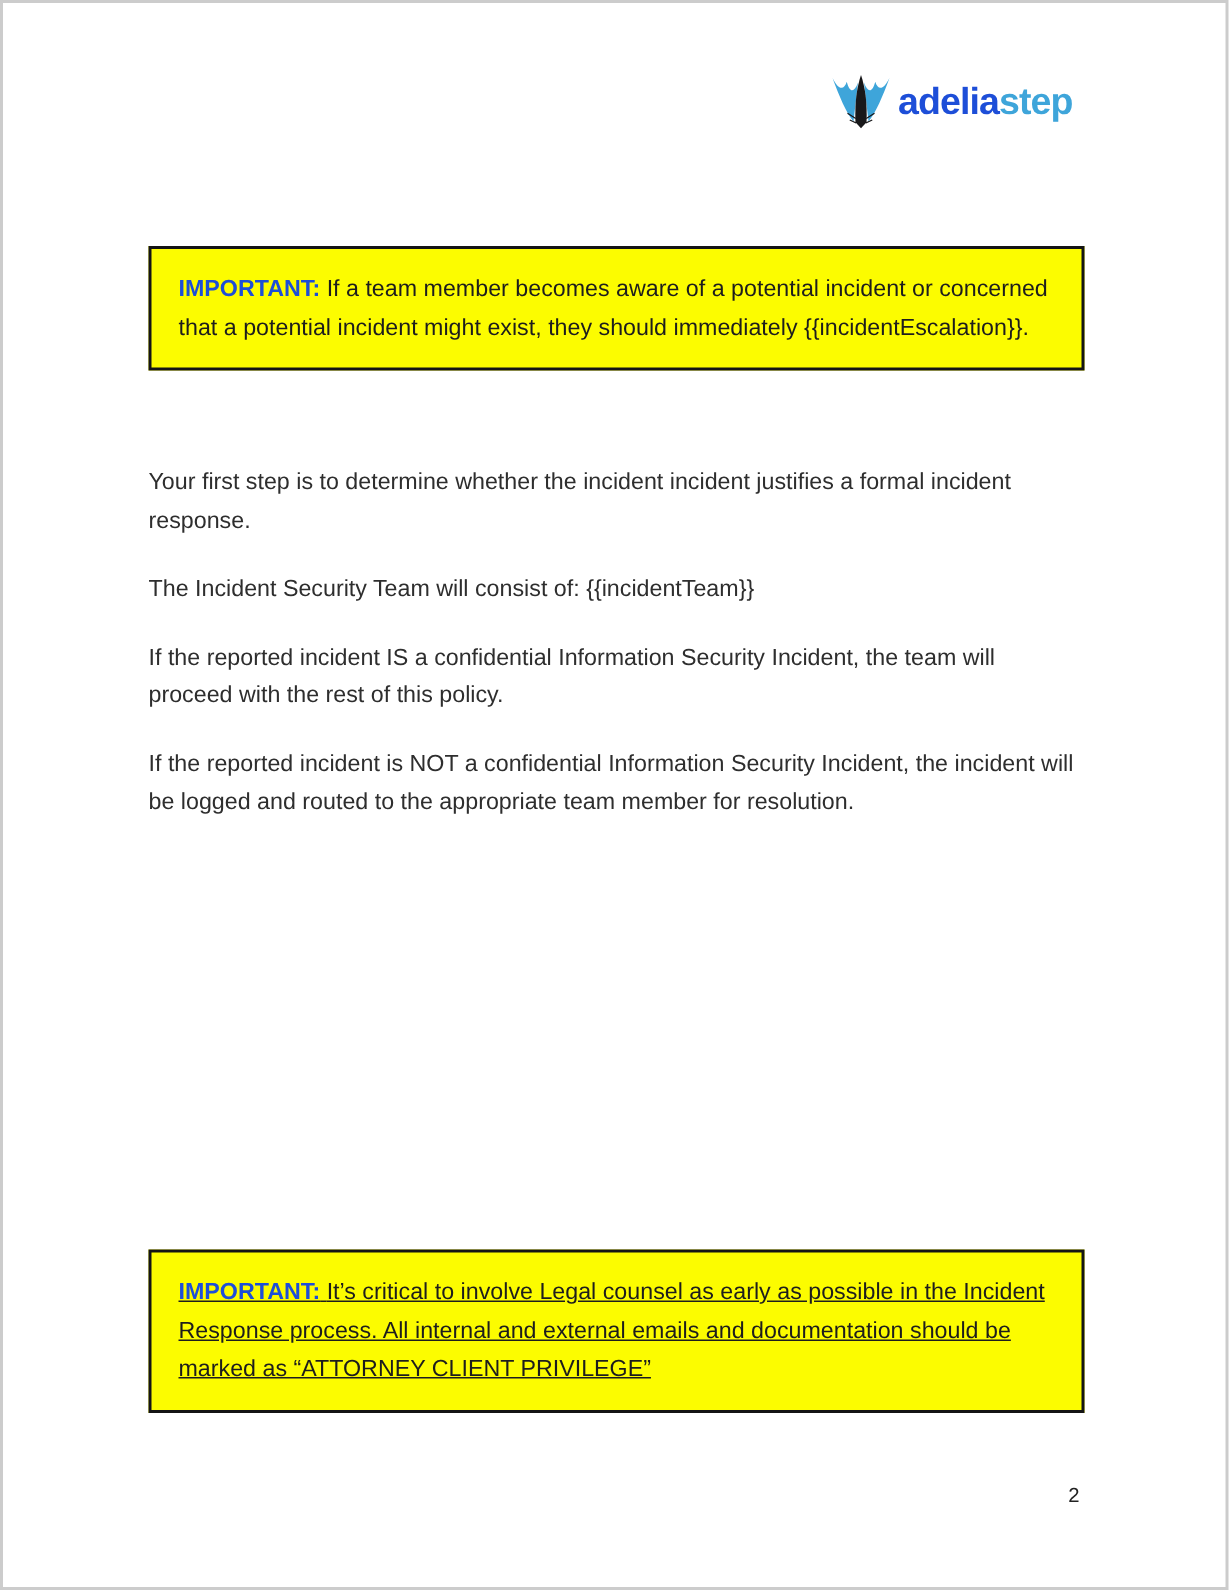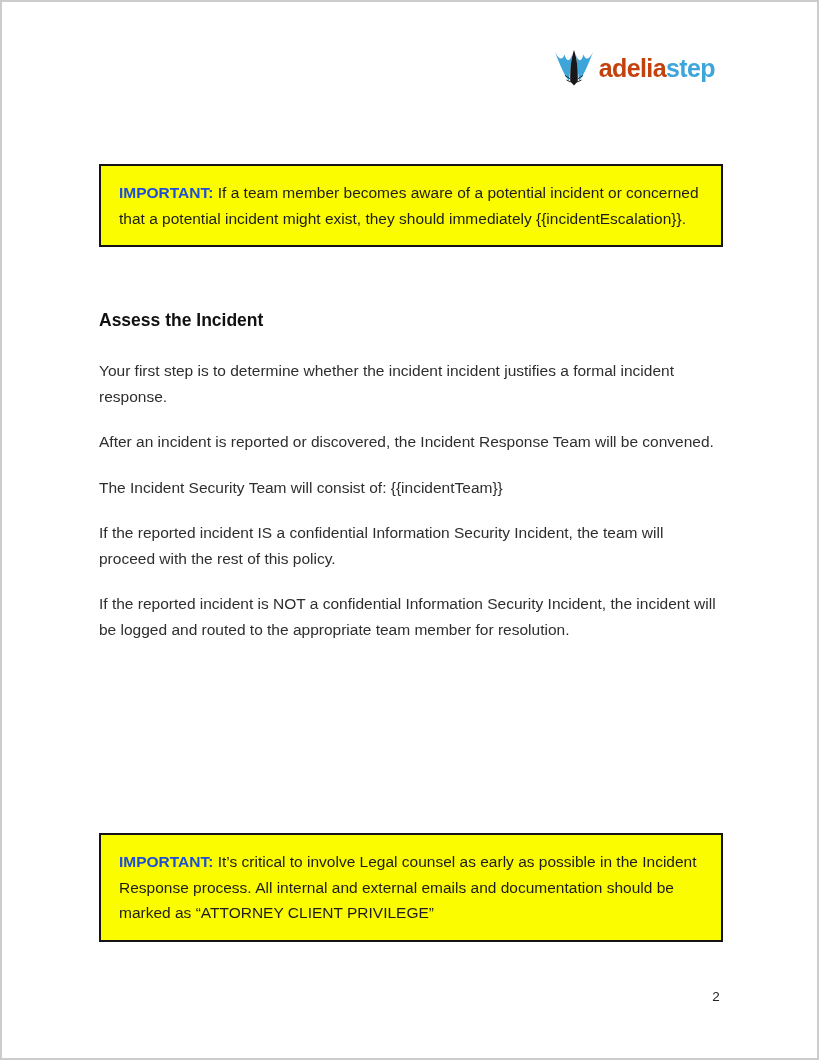--- a/index.html
+++ b/index.html
@@ -23,36 +23,36 @@
     top: 47px; right: 102px;
     display: flex; align-items: center; gap: 5px;
   }
   .logo svg { display: block; }
   .logo .brand {
     font-size: 25px; font-weight: bold;
     letter-spacing: -0.6px;
     line-height: 36px;
     white-space: nowrap;
   }
-  .brand-primary { color: #c2410c; }
+  .brand-primary { color: #1d4ed8; }
   .brand-secondary { color: #3ea5da; }
 
   
   .callout {
     position: absolute;
     left: 97px; width: 624px;
     background: #fcfc00;
     border: 2px solid #141414;
     padding: 14px 18px;
     font-size: 15.5px;
     line-height: 25.5px;
     color: #1d1d1d;
   }
   .callout.top { top: 162px; }
-  .callout.bottom { top: 831px; }
+  .callout.bottom { top: 831px; text-decoration: underline; }
   .callout p { margin: 0; }
   .callout strong { font-weight: bold; color: #1d4ed8; }
 
   
   .content {
     position: absolute;
     top: 307px; left: 97px; width: 624px;
   }
   .content h2 {
     margin: 0 0 26px 0;
@@ -92,23 +92,21 @@
       </svg>
     </span>
     <span class="brand"><span class="brand-primary">adelia</span><span class="brand-secondary">step</span></span>
   </div>
 
   <div class="callout top">
     <p><strong>IMPORTANT:</strong> <span>If a team member becomes aware of a potential incident or concerned that a potential incident might exist, they should immediately {{incidentEscalation}}.</span></p>
   </div>
 
   <div class="content">
-    <h2>Assess the Incident</h2>
     <p>Your first step is to determine whether the incident incident justifies a formal incident response.</p>
-    <p>After an incident is reported or discovered, the Incident Response Team will be convened.</p>
     <p>The Incident Security Team will consist of: {{incidentTeam}}</p>
     <p>If the reported incident IS a confidential Information Security Incident, the team will proceed with the rest of this policy.</p>
     <p>If the reported incident is NOT a confidential Information Security Incident, the incident will be logged and routed to the appropriate team member for resolution.</p>
   </div>
 
   <div class="callout bottom">
     <p><strong>IMPORTANT:</strong> <span>It’s critical to involve Legal counsel as early as possible in the Incident Response process. All internal and external emails and documentation should be marked as “ATTORNEY CLIENT PRIVILEGE”</span></p>
   </div>
 
   <div class="page-number">2</div>

